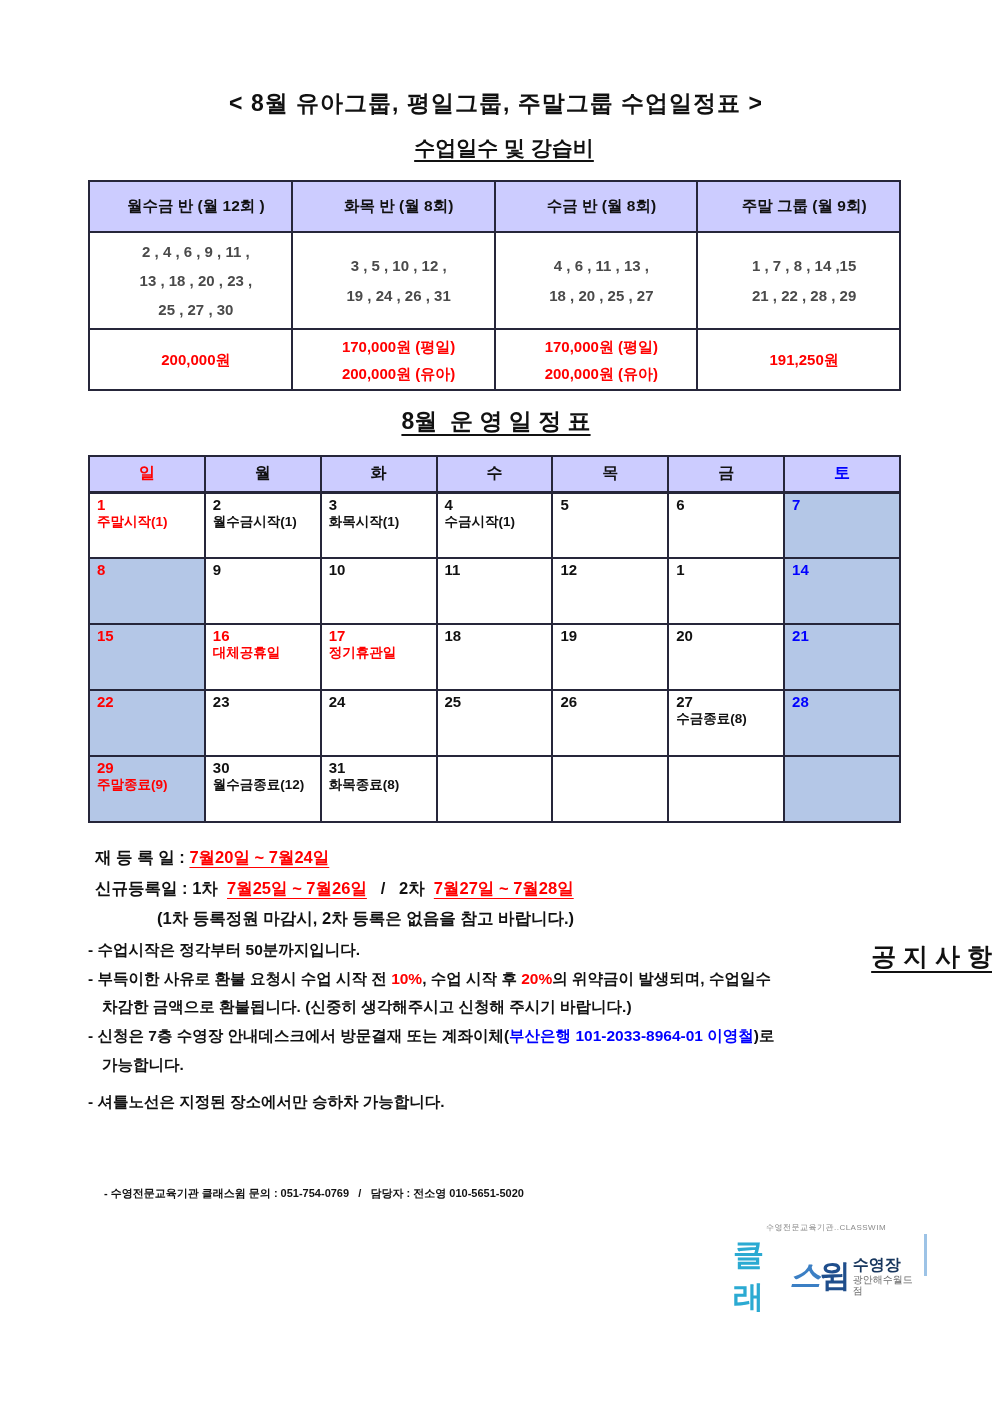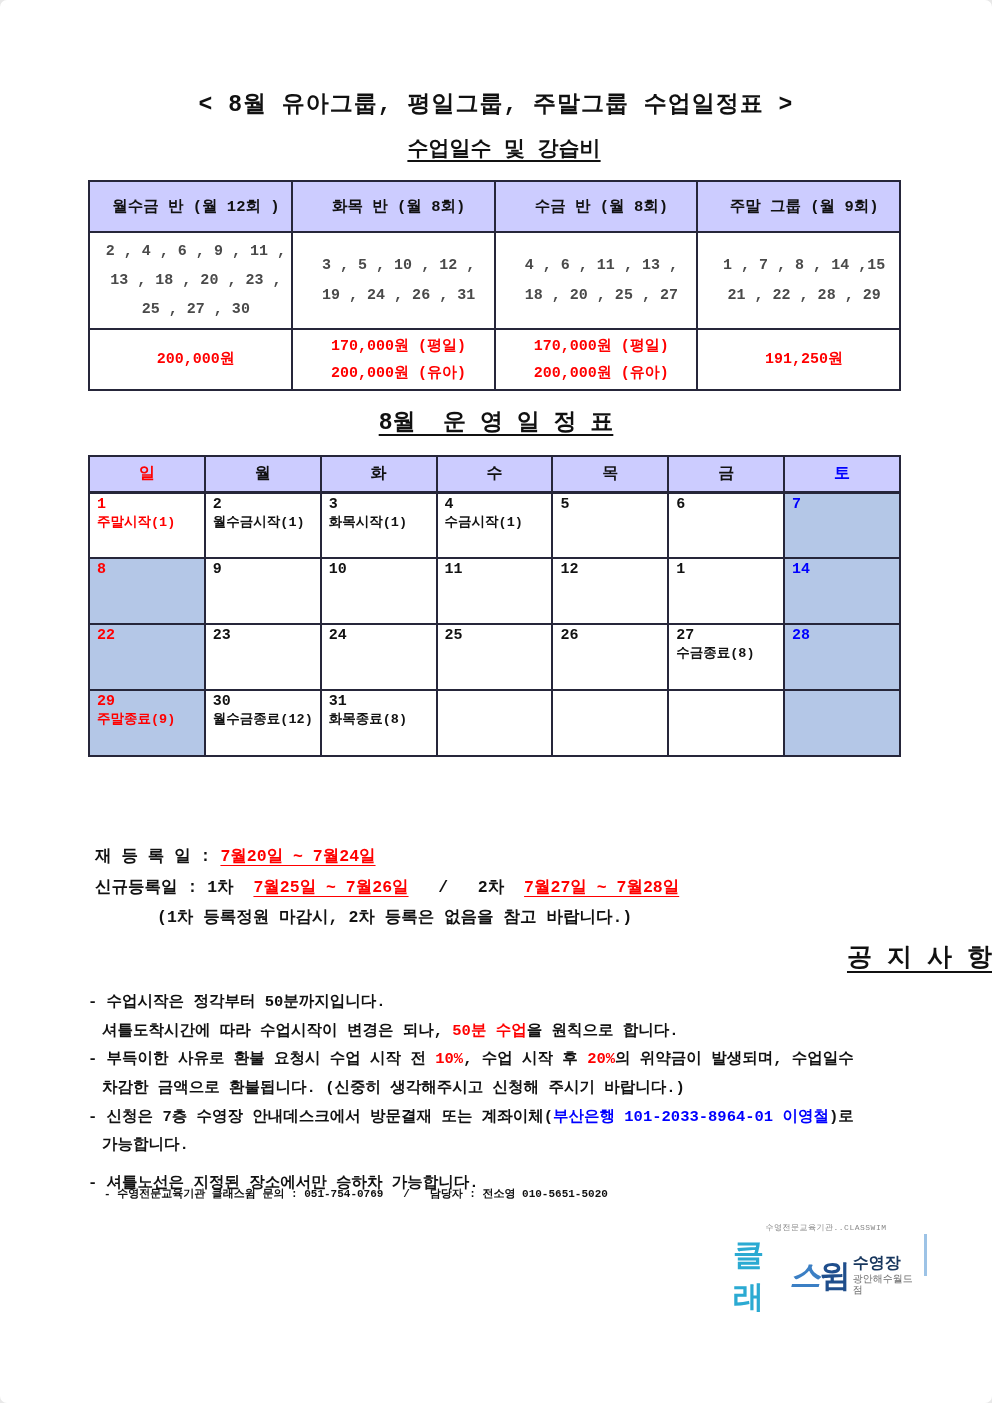--- a/index.html
+++ b/index.html
@@ -2,24 +2,23 @@
 <html><head>
 <meta charset="utf-8">
 <style>
   * { box-sizing: border-box; }
   body { margin:0; background:#e8e8e8; }
   .page {
     position: relative;
     width: 992px; height: 1403px;
     margin: 0 auto;
     background: #ffffff;
-    font-family: Liberation Mono, monospace;
+    font-family: Liberation Sans, sans-serif;
     font-weight: bold;
     color: #111;
-    border-radius: 7px;
   }
   .doc-title {
     position:absolute; top:88px; left:0; width:100%;
     text-align:center; font-size:23px; letter-spacing:1px;
   }
   .doc-subtitle {
     position:absolute; top:134px; left:8px; width:100%;
     text-align:center; font-size:21px;
     text-decoration:underline; text-underline-offset:5px;
   }
@@ -57,21 +56,21 @@
   }
   .reg-line { white-space:pre-wrap; }
   .red-u { color:#FF0000; text-decoration:underline; text-underline-offset:4px; }
   .reg-note { margin-left:62px; }
   .notice-title {
     position:absolute; top:940px; left:0; width:100%;
     text-align:right; font-size:25px;
     text-decoration:underline; text-underline-offset:6px; white-space:pre;
   }
   .notices {
-    position:absolute; left:88px; top:988px; width:832px;
+    position:absolute; left:88px; top:936px; width:832px;
     font-size:15.5px; line-height:1.85;
   }
   .nline { white-space:pre-wrap; padding-left:14px; text-indent:-14px; }
   .nline.cont { text-indent:0; }
   .nline.gap { margin-top:9px; }
   .red { color:#FF0000; }
   .blue { color:#0000FF; }
   .contact {
     position:absolute; left:104px; top:1186px; font-size:11px; white-space:pre-wrap;
   }
@@ -202,20 +201,45 @@
           </td>
           <td>
             <div class="dnum">1</div>
           </td>
           <td class="bg-blue">
             <div class="dnum c-blue">14</div>
           </td>
         </tr>
         <tr>
           <td class="bg-blue">
+            <div class="dnum c-red">15</div>
+          </td>
+          <td>
+            <div class="dnum c-red">16</div>
+            <div class="dlab c-red">대체공휴일</div>
+          </td>
+          <td>
+            <div class="dnum c-red">17</div>
+            <div class="dlab c-red">정기휴관일</div>
+          </td>
+          <td>
+            <div class="dnum">18</div>
+          </td>
+          <td>
+            <div class="dnum">19</div>
+          </td>
+          <td>
+            <div class="dnum">20</div>
+          </td>
+          <td class="bg-blue">
+            <div class="dnum c-blue">21</div>
+          </td>
+        </tr>
+        <tr>
+          <td class="bg-blue">
             <div class="dnum c-red">22</div>
           </td>
           <td>
             <div class="dnum">23</div>
           </td>
           <td>
             <div class="dnum">24</div>
           </td>
           <td>
             <div class="dnum">25</div>
@@ -263,21 +287,20 @@
   <div class="reg">
     <div class="reg-line"><span>재 등 록 일 : </span><span class="red-u">7월20일 ~ 7월24일</span></div>
     <div class="reg-line"><span>신규등록일 : 1차  </span><span class="red-u">7월25일 ~ 7월26일</span><span>   /   2차  </span><span class="red-u">7월27일 ~ 7월28일</span></div>
     <div class="reg-line reg-note">(1차 등록정원 마감시, 2차 등록은 없음을 참고 바랍니다.)</div>
   </div>
 
   <div class="notice-title">공 지 사 항</div>
 
   <div class="notices">
     <div class="nline"><span>- 수업시작은 정각부터 50분까지입니다.</span></div>
-    <div class="nline cont"><span>셔틀도착시간에 따라 수업시작이 변경은 되나, </span><span class="red">50분 수업</span><span>을 원칙으로 합니다.</span></div>
     <div class="nline"><span>- 부득이한 사유로 환불 요청시 수업 시작 전 </span><span class="red">10%</span><span>, 수업 시작 후 </span><span class="red">20%</span><span>의 위약금이 발생되며, 수업일수</span></div>
     <div class="nline cont"><span>차감한 금액으로 환불됩니다. (신중히 생각해주시고 신청해 주시기 바랍니다.)</span></div>
     <div class="nline"><span>- 신청은 7층 수영장 안내데스크에서 방문결재 또는 계좌이체(</span><span class="blue">부산은행 101-2033-8964-01 이영철</span><span>)로</span></div>
     <div class="nline cont"><span>가능합니다.</span></div>
     <div class="nline gap"><span>- 셔틀노선은 지정된 장소에서만 승하차 가능합니다.</span></div>
   </div>
 
   <div class="contact"><span>- 수영전문교육기관 클래스윔 문의 : 051-754-0769   /   담당자 : 전소영 010-5651-5020</span></div>
 
   <div class="logo">

